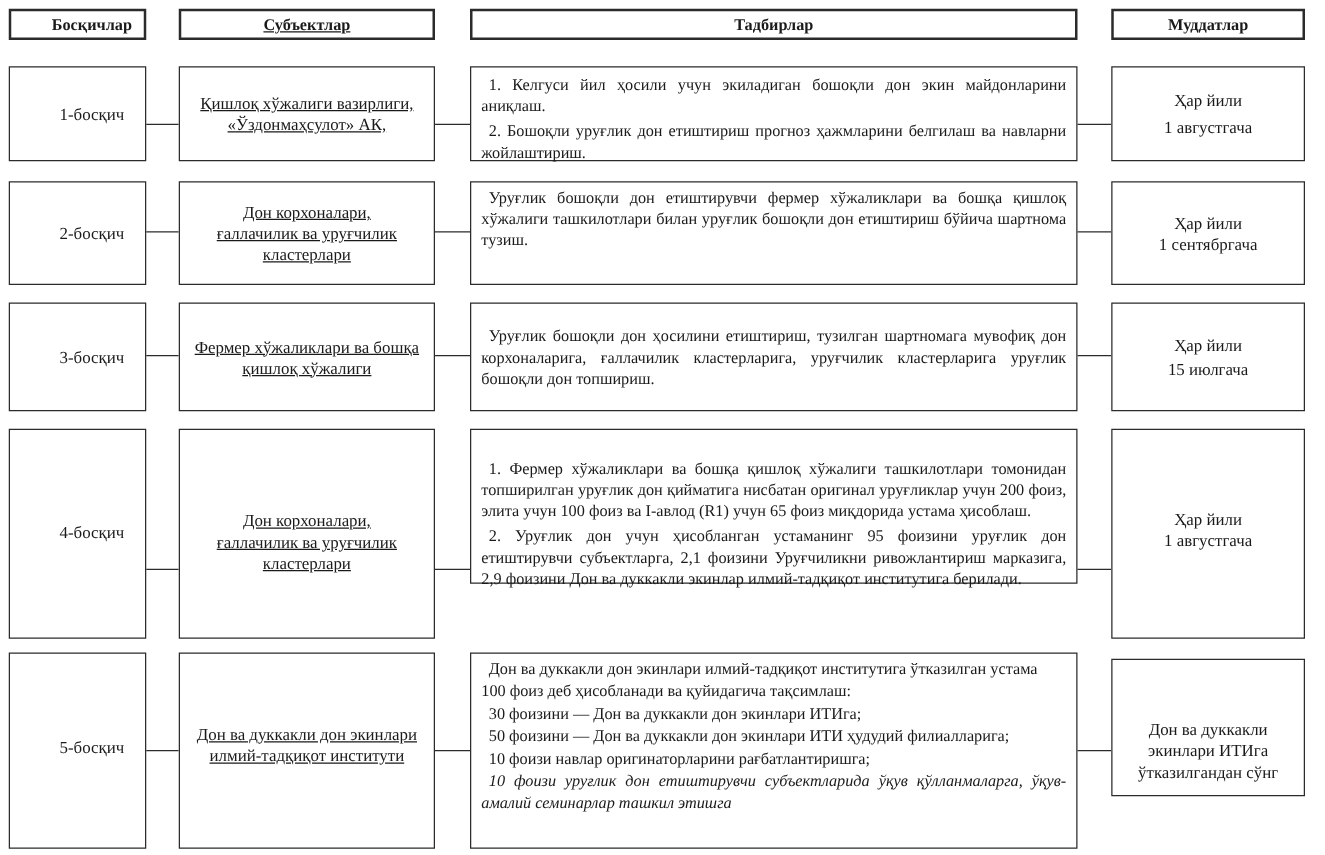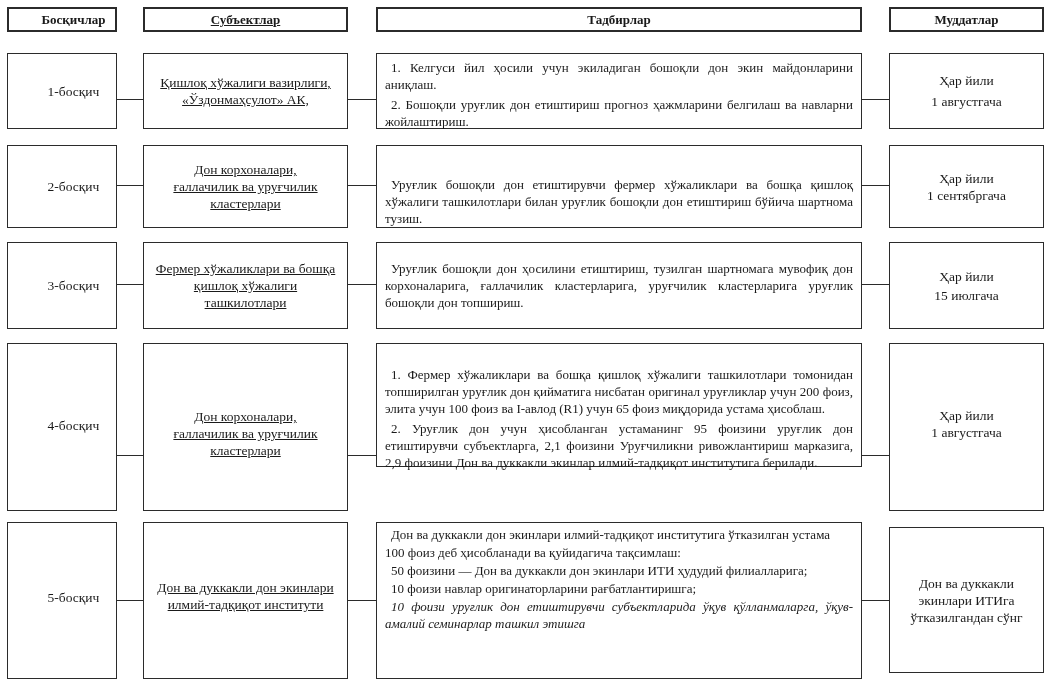--- a/index.html
+++ b/index.html
@@ -64,40 +64,39 @@
 </div>
 <div class="line" style="left:117px;width:26px;top:185px;"></div>
 <div class="box c2" style="top:145px;height:83px;">
   <div class="cell-text">
     <div>Дон корхоналари,</div>
     <div>ғаллачилик ва уруғчилик</div>
     <div>кластерлари</div>
   </div>
 </div>
 <div class="line" style="left:348px;width:28px;top:185px;"></div>
-<div class="box c3 actions" style="top:145px;height:83px;padding-top:30px;">
+<div class="box c3 actions" style="top:145px;height:83px;padding-top:3px;">
   <p>Уруғлик бошоқли дон етиштирувчи фермер хўжаликлари ва бошқа қишлоқ хўжалиги ташкилотлари билан уруғлик бошоқли дон етиштириш бўйича шартнома тузиш.</p>
 </div>
 <div class="line" style="left:862px;width:27px;top:185px;"></div>
 <div class="box c4" style="top:145px;height:83px;">
   <div>
     <div>Ҳар йили</div>
     <div>1 сентябргача</div>
   </div>
 </div>
 
 <div class="box c1" style="top:242px;height:87px;">
   <span>3-босқич</span>
 </div>
 <div class="line" style="left:117px;width:26px;top:284px;"></div>
 <div class="box c2" style="top:242px;height:87px;">
   <div class="cell-text">
     <div>Фермер хўжаликлари ва бошқа</div>
     <div>қишлоқ хўжалиги</div>
-    <div>ташкилотлари</div>
   </div>
 </div>
 <div class="line" style="left:348px;width:28px;top:284px;"></div>
 <div class="box c3 actions" style="top:242px;height:87px;padding-top:17px;">
   <p>Уруғлик бошоқли дон ҳосилини етиштириш, тузилган шартномага мувофиқ дон корхоналарига, ғаллачилик кластерларига, уруғчилик кластерларига уруғлик бошоқли дон топшириш.</p>
 </div>
 <div class="line" style="left:862px;width:27px;top:284px;"></div>
 <div class="box c4" style="top:242px;height:87px;">
   <div>
     <div>Ҳар йили</div>
@@ -136,24 +135,25 @@
 <div class="box c2" style="top:522px;height:157px;align-items:flex-start;padding-top:56px;">
   <div class="cell-text">
     <div>Дон ва дуккакли дон экинлари</div>
     <div>илмий-тадқиқот институти</div>
   </div>
 </div>
 <div class="line" style="left:348px;width:28px;top:600px;"></div>
 <div class="box c3 actions tight" style="top:522px;height:157px;padding-top:3px;">
   <p>Дон ва дуккакли дон экинлари илмий-тадқиқот институтига ўтказилган устама</p>
   <p style="text-indent:0;">100 фоиз деб ҳисобланади ва қуйидагича тақсимлаш:</p>
+  <p>30 фоизини — Дон ва дуккакли дон экинлари ИТИга;</p>
   <p>50 фоизини — Дон ва дуккакли дон экинлари ИТИ ҳудудий филиалларига;</p>
   <p>10 фоизи навлар оригинаторларини рағбатлантиришга;</p>
   <p style="text-align:justify;font-style:italic;">10 фоизи уруғлик дон етиштирувчи субъектларида ўқув қўлланмаларга, ўқув-амалий семинарлар ташкил этишга</p>
 </div>
 <div class="line" style="left:862px;width:27px;top:600px;"></div>
-<div class="box c4" style="top:527px;height:146px;align-items:flex-start;padding-top:47px;">
+<div class="box c4" style="top:527px;height:110px;align-items:flex-start;padding-top:47px;">
   <div>
     <div>Дон ва дуккакли</div>
     <div>экинлари ИТИга</div>
     <div>ўтказилгандан сўнг</div>
   </div>
 </div>
 
 </body></html>

